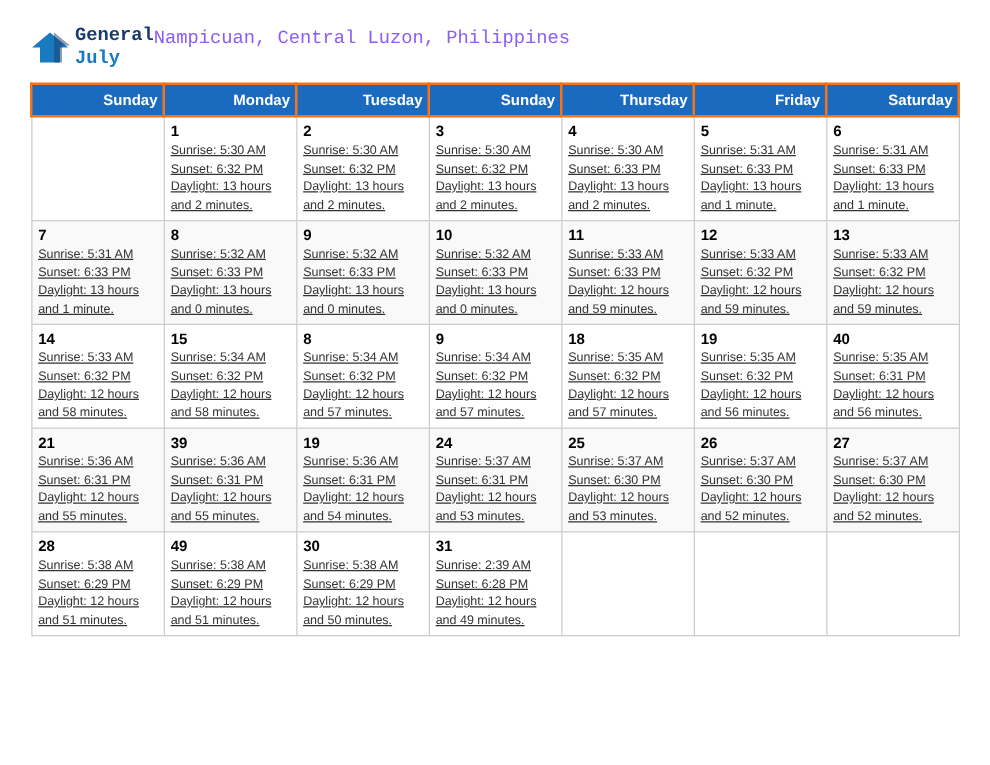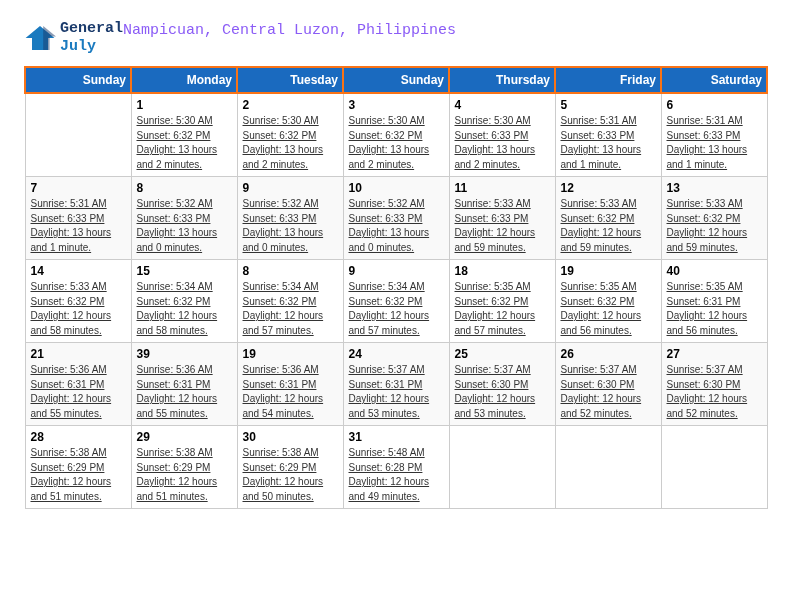--- a/index.html
+++ b/index.html
@@ -324,36 +324,36 @@
         </tr>
         <tr>
           <td>
             <span class="day-number">28</span>
             <div class="day-info" style="white-space: pre-line;">Sunrise: 5:38 AM
 Sunset: 6:29 PM
 Daylight: 12 hours
 and 51 minutes.</div>
           </td>
           <td>
-            <span class="day-number">29</span>
+            <span class="day-number">49</span>
             <div class="day-info" style="white-space: pre-line;">Sunrise: 5:38 AM
 Sunset: 6:29 PM
 Daylight: 12 hours
 and 51 minutes.</div>
           </td>
           <td>
             <span class="day-number">30</span>
             <div class="day-info" style="white-space: pre-line;">Sunrise: 5:38 AM
 Sunset: 6:29 PM
 Daylight: 12 hours
 and 50 minutes.</div>
           </td>
           <td>
             <span class="day-number">31</span>
-            <div class="day-info" style="white-space: pre-line;">Sunrise: 5:48 AM
+            <div class="day-info" style="white-space: pre-line;">Sunrise: 2:39 AM
 Sunset: 6:28 PM
 Daylight: 12 hours
 and 49 minutes.</div>
           </td>
           <td class="empty-cell"></td>
           <td class="empty-cell"></td>
           <td class="empty-cell"></td>
         </tr>
       </tbody>
   </table>

